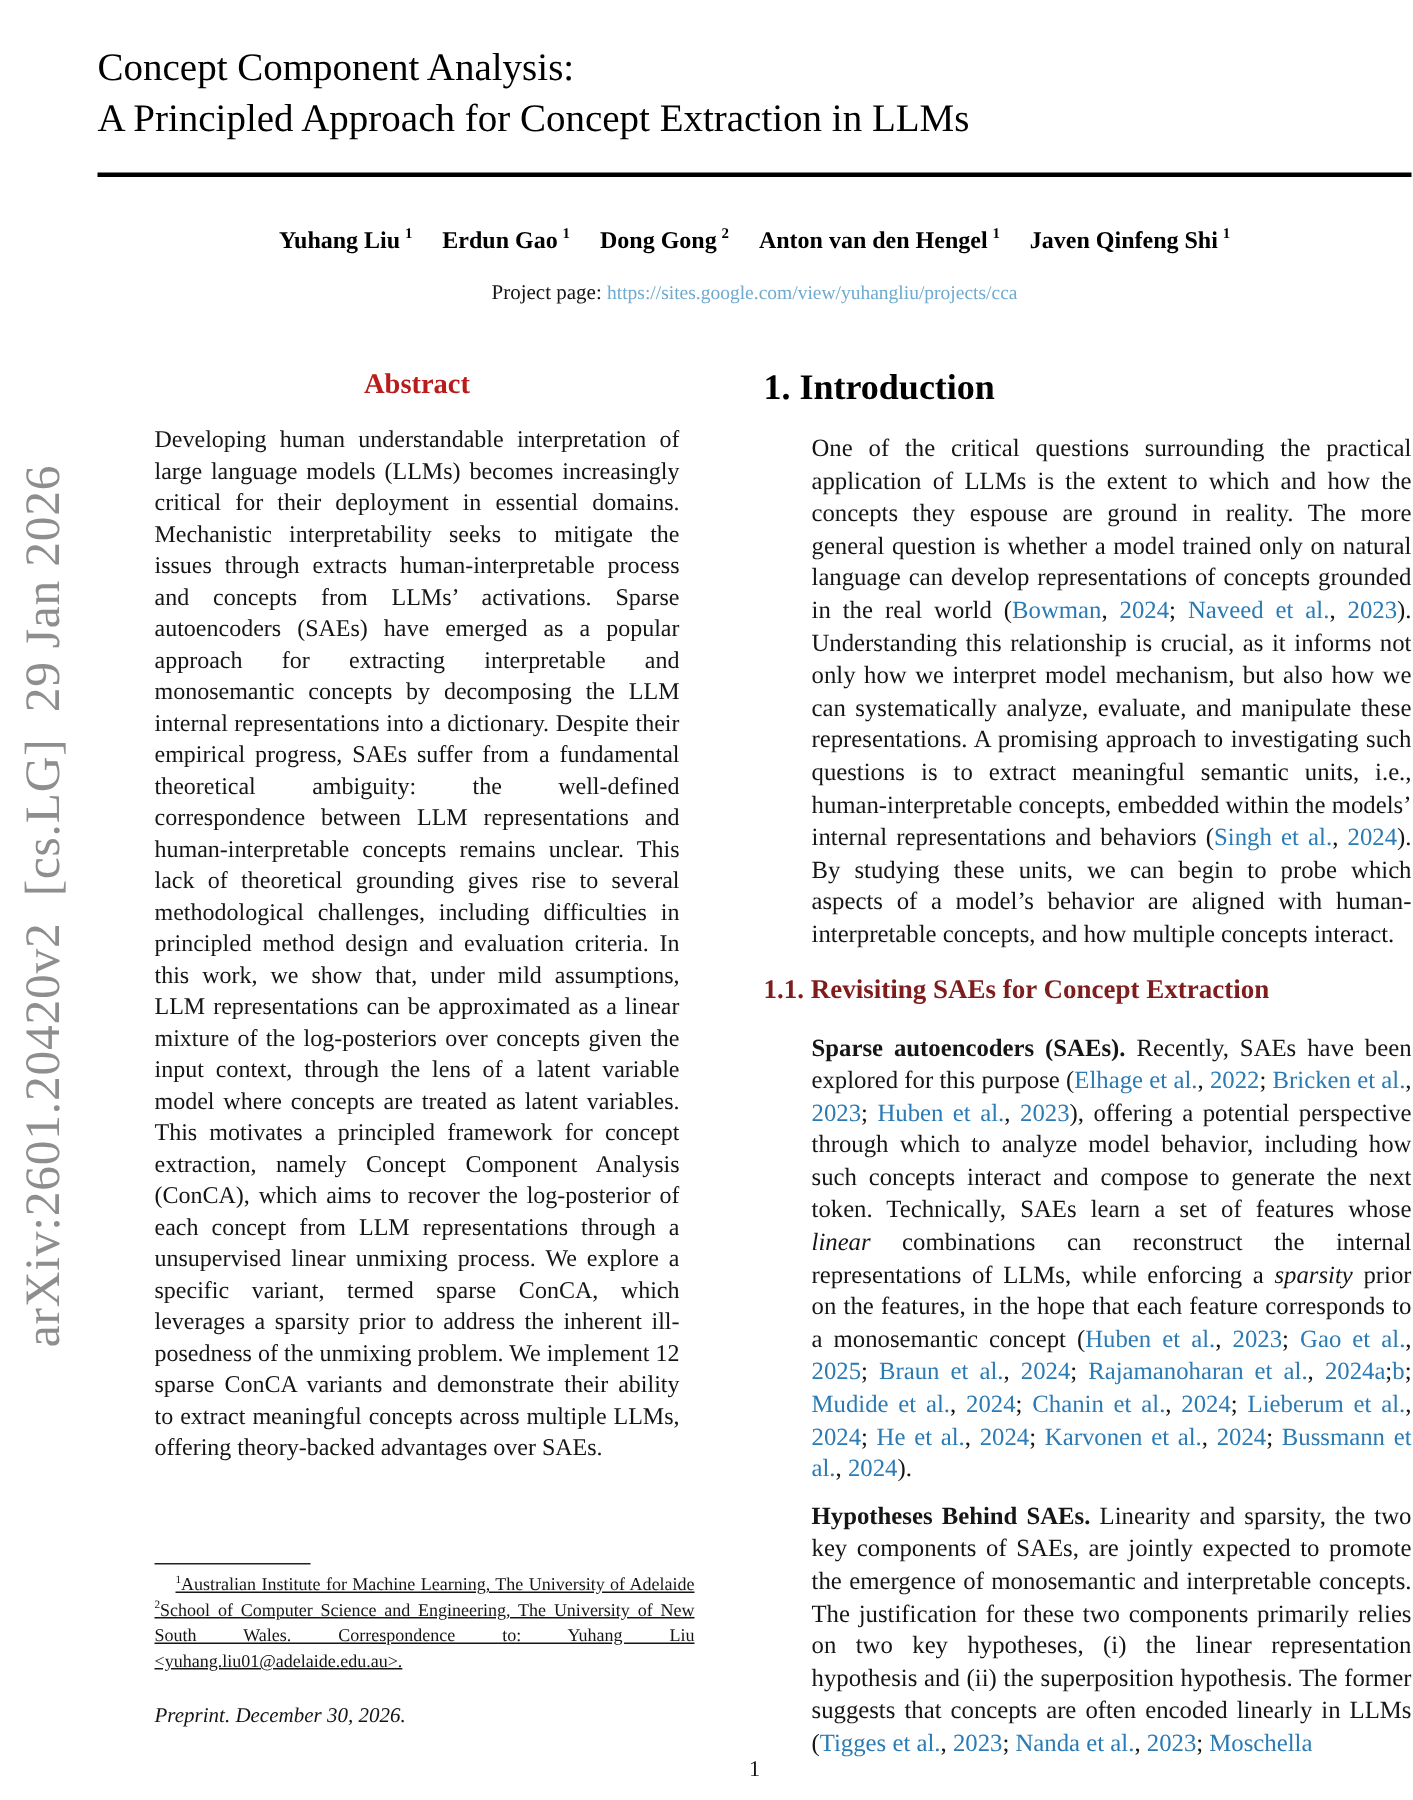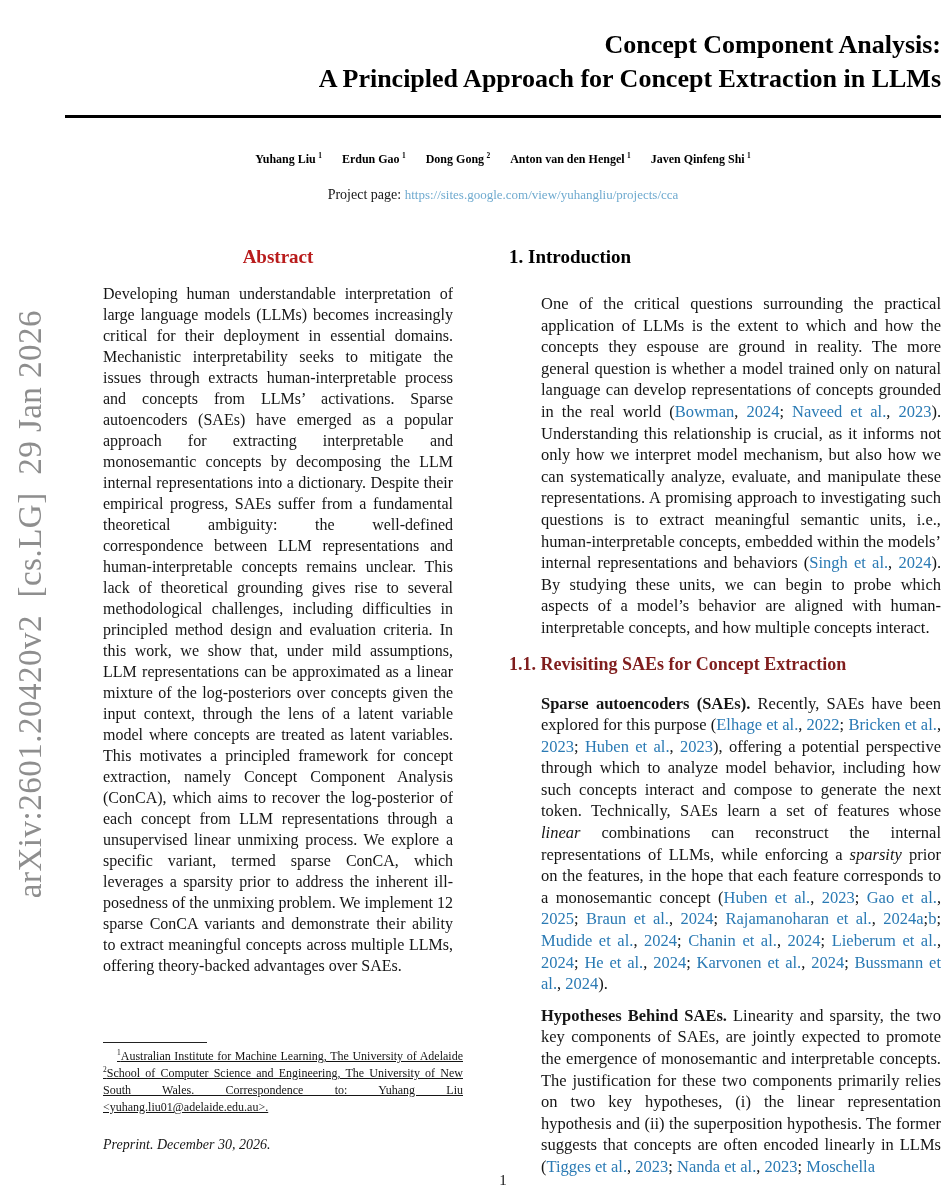--- a/index.html
+++ b/index.html
@@ -19,32 +19,32 @@
     transform:translate(-50%,-50%) rotate(-90deg);
     white-space:pre;
     font-size:33px;
     color:#8e8e8e;
     letter-spacing:0.5px;
   }
 
   
   .title-block {
     position:absolute; top:28px; left:65px; width:876px;
-    text-align:right;
-    font-weight:bold; font-size:26px; line-height:34px;
+    text-align:left;
+    font-weight:normal; font-size:26px; line-height:34px;
     color:#000;
   }
   .head-rule {
     position:absolute; top:115px; left:65px; width:876px;
     border-top:3px solid #000;
   }
   .authors-row {
     position:absolute; top:152px; left:65px; width:876px;
     text-align:center;
-    font-weight:bold; font-size:12px; color:#000;
+    font-weight:bold; font-size:16px; color:#000;
   }
   .author { margin:0 10px; white-space:nowrap; }
   sup { font-size:62%; line-height:0; vertical-align:super; }
   .project-row {
     position:absolute; top:187px; left:65px; width:876px;
     text-align:center; font-size:14px;
   }
   .project-url {
     font-family:Liberation Serif, serif;
     font-size:13px;
@@ -59,22 +59,22 @@
   .abstract-heading {
     text-align:center; font-weight:bold; font-size:19px;
     margin-bottom:15px; color:#b91c1c;
   }
   .abstract-body {
     font-size:16px; line-height:21px;
     text-align:justify; hyphens:auto;
   }
 
   .section-heading {
-    font-weight:bold; font-size:19px; color:#000;
-    margin-bottom:25px;
+    font-weight:bold; font-size:24px; color:#000;
+    margin-bottom:15px;
   }
   .subsection-heading {
     font-weight:bold; font-size:18px; color:#7f1d1d;
     margin-top:15px; margin-bottom:18px;
   }
   .body-par {
     font-size:16.5px; line-height:21.6px;
     text-align:justify; hyphens:auto;
     margin-bottom:10px;
     margin-left:32px;

